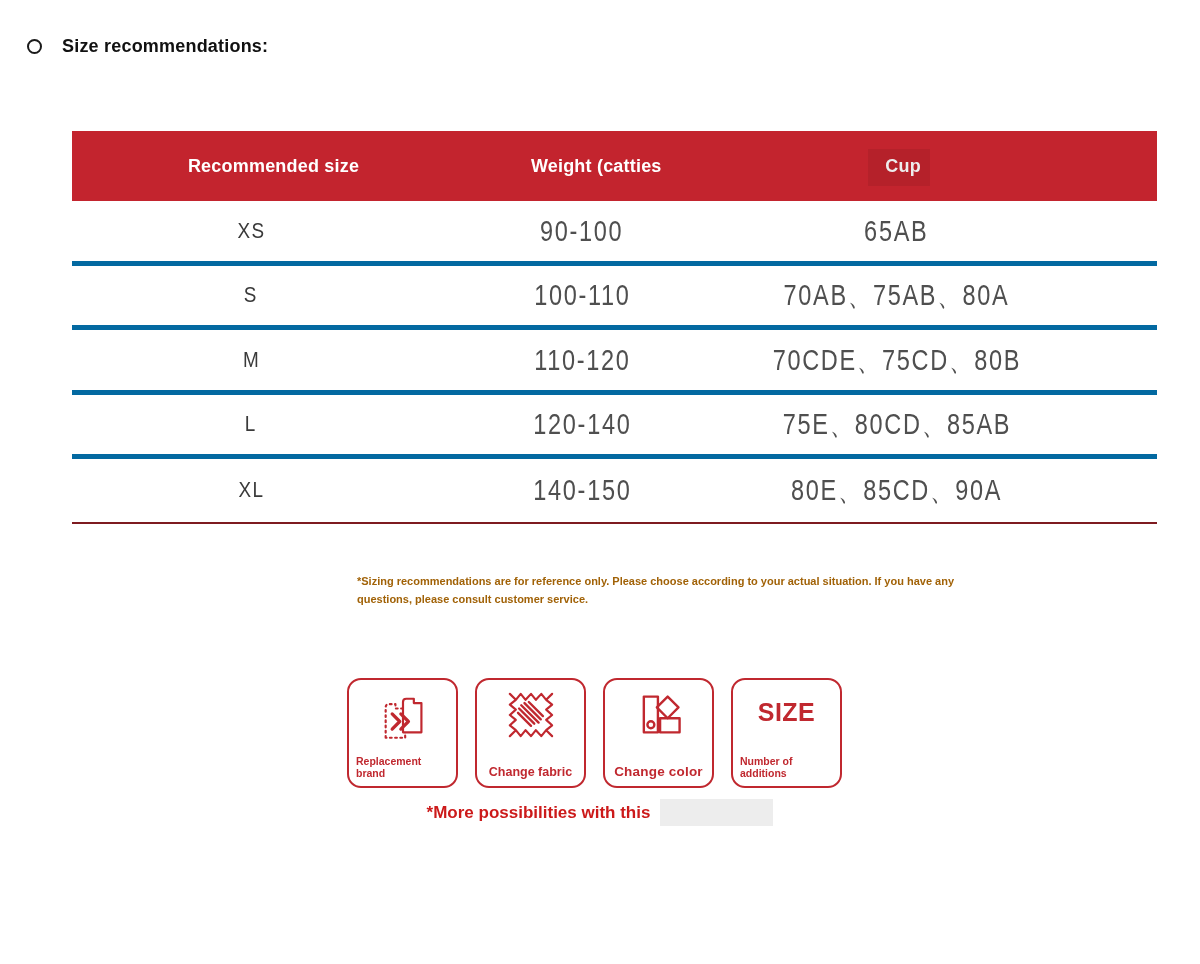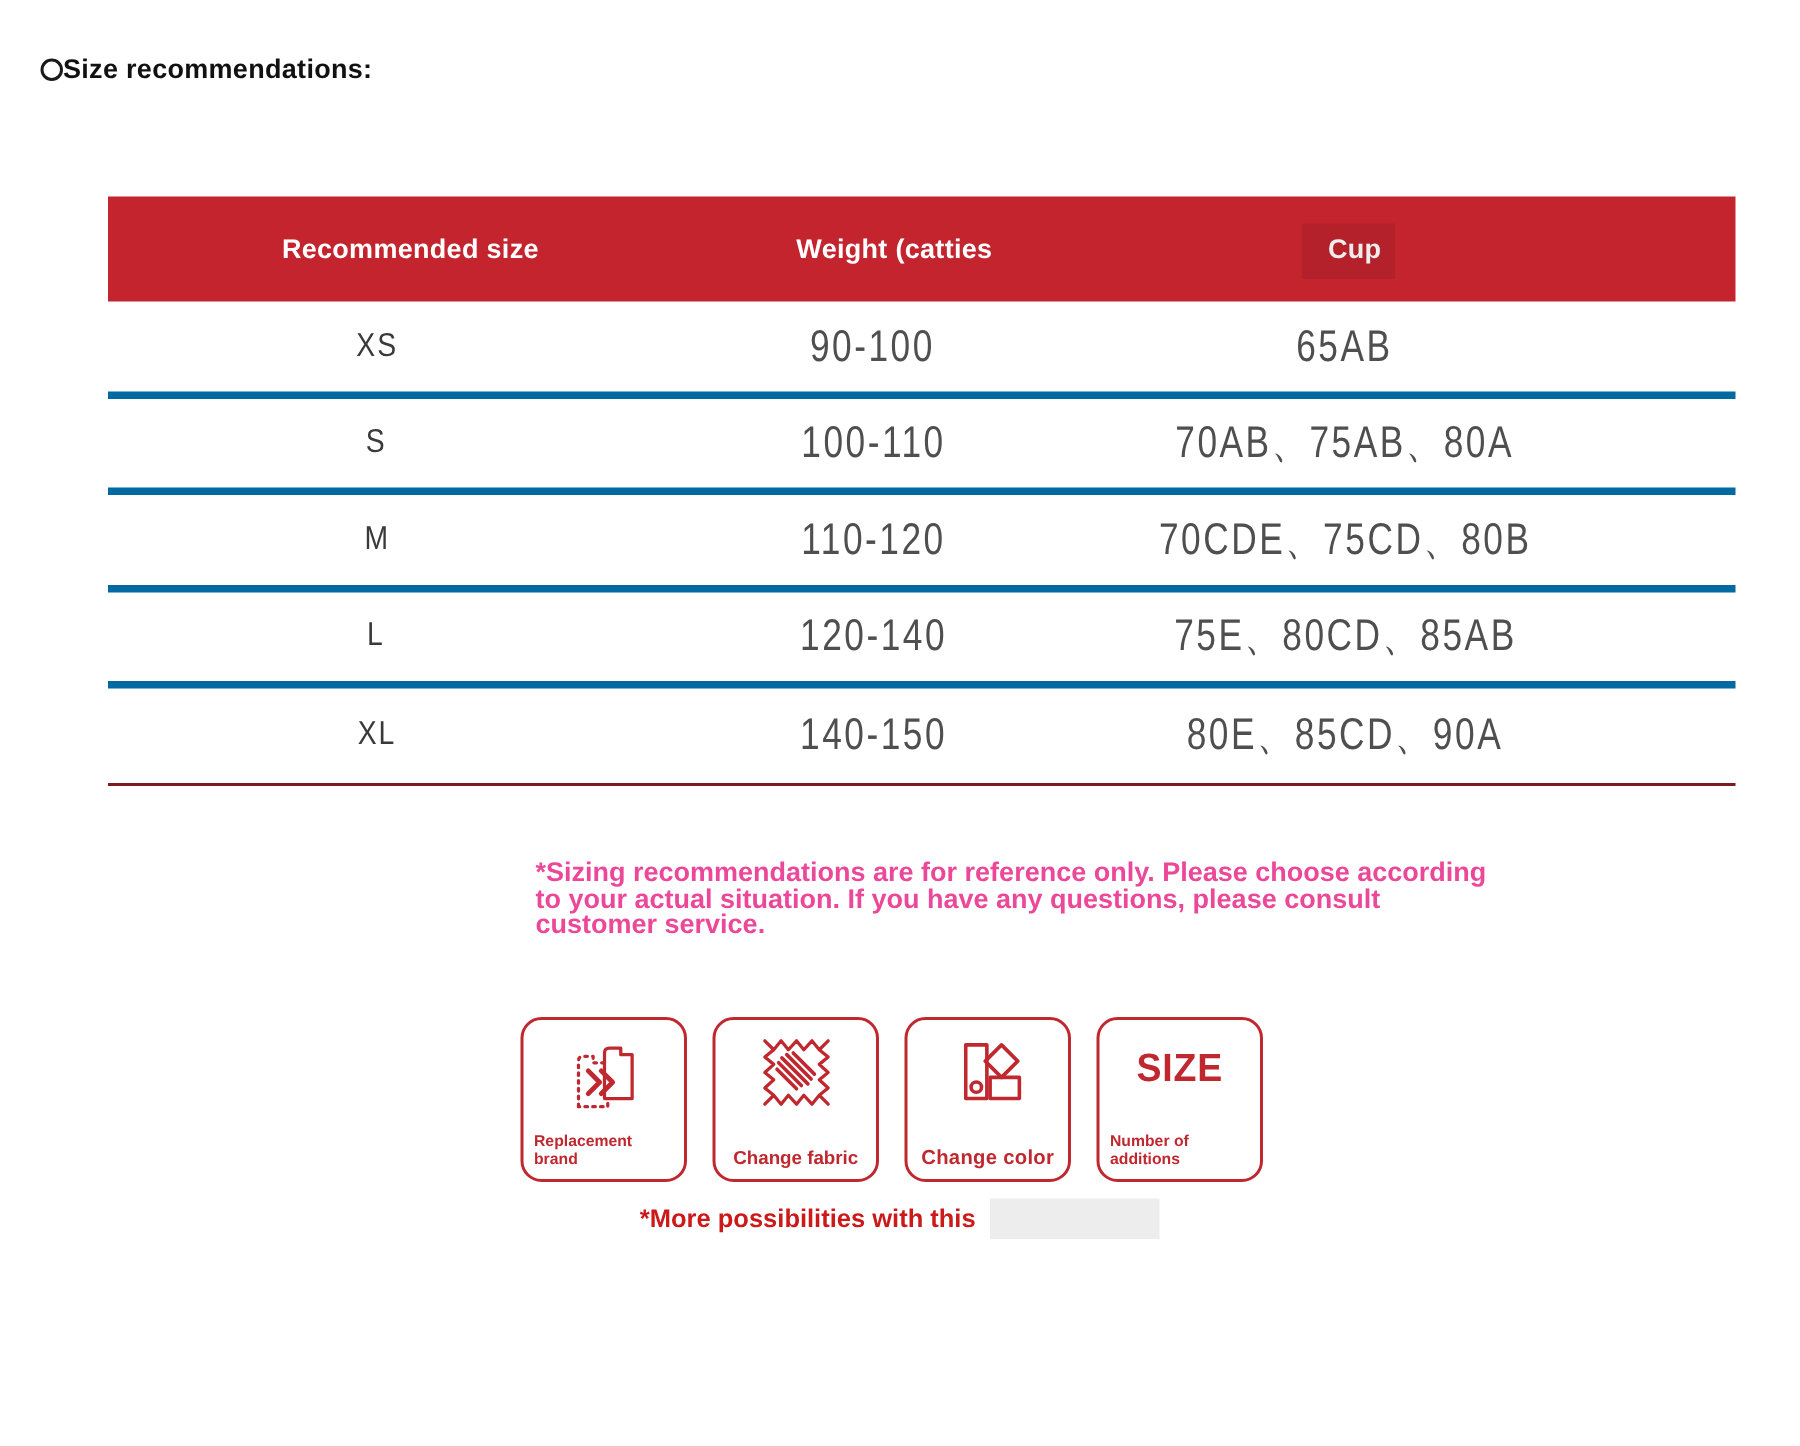--- a/index.html
+++ b/index.html
@@ -3,21 +3,21 @@
 <meta charset="utf-8">
 <style>
   * { margin:0; padding:0; box-sizing:border-box; }
   html,body { background:#ffffff; }
   .stage {
     position:relative; width:1200px; height:964px; background:#ffffff;
     font-family:"Liberation Sans", sans-serif; overflow:hidden;
   }
 
   
-  .title-row { position:absolute; left:27px; top:36px; display:flex; align-items:center; gap:0; }
+  .title-row { position:absolute; left:27px; top:36px; display:flex; align-items:center; gap:20px; }
   .bullet-circle { width:15px; height:15px; border:2px solid #1a1a1a; border-radius:50%; background:#fff; }
   .page-title { font-size:18px; font-weight:bold; color:#111; letter-spacing:.2px; }
 
   
   .size-table { position:absolute; left:72px; top:131px; width:1085px; }
   .thead {
     display:grid; grid-template-columns:33% 28% 30% 9%;
     background:#C3242E; height:70px; align-items:center; position:relative;padding-left:27px;
   }
   .th { text-align:center; color:#ffffff; font-weight:bold; font-size:18px; letter-spacing:.2px; }
@@ -28,21 +28,21 @@
   }
   .tr:last-child { border-bottom:2px solid #7E1B20; }
   .td { text-align:center; color:#4F4F4F; font-size:28px; }
   .td .stretch { display:inline-block; transform:scale(.84,1.06); letter-spacing:2px; white-space:nowrap; }
   .td.size-col { font-size:21px; color:#3a3a3a; }
   .td.size-col .stretch { letter-spacing:1.5px; transform:scale(.9,1.05); }
 
   
   .disclaimer {
     position:absolute; left:357px; top:573px; width:640px;
-    font-size:18px; font-weight:bold; color:#ec4899; line-height:17.5px;
+    font-size:11px; font-weight:bold; color:#a16207; line-height:17.5px;
   }
 
   
   .features { position:absolute; left:347px; top:678px; display:flex; gap:17px; }
   .feature-box {
     width:111px; height:110px; border:2.5px solid #C0282F; border-radius:14px;
     background:#fff; padding:5px 7px 7px; display:flex; flex-direction:column;
   }
   .feature-icon { height:60px; display:flex; align-items:center; justify-content:center; }
   .feature-icon svg { display:block; }

